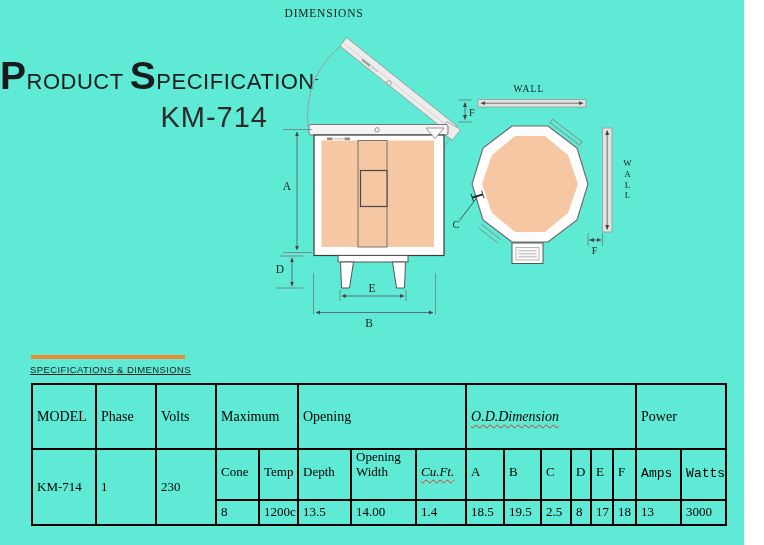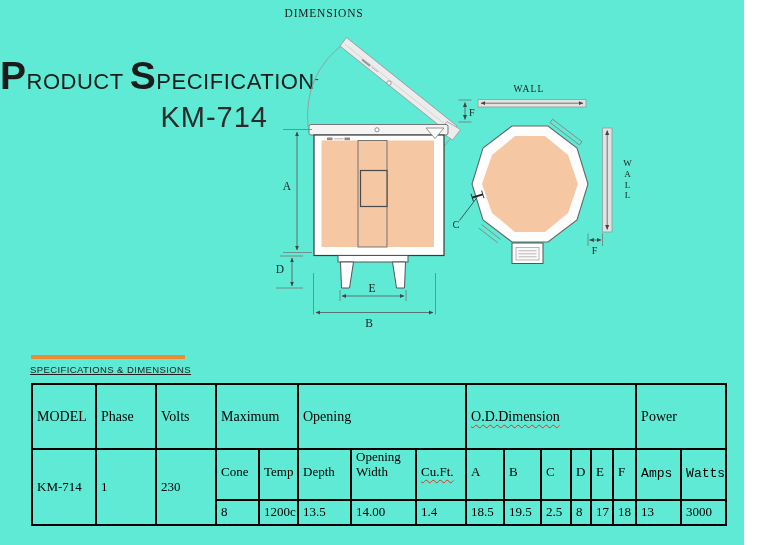--- a/index.html
+++ b/index.html
@@ -42,21 +42,21 @@
     border:2px solid #000; font-weight:normal; text-align:left;
     padding:0 0 0 4px; overflow:hidden;
   }
   tr.r1 { height:65px;border-radius:32px; } tr.r1 th { font-size:14px; vertical-align:middle; }
   tr.r2 { height:45px; } tr.r2 th { font-size:13px; vertical-align:bottom; padding-bottom:19px; line-height:1.15; }
   tr.r2 th.vmid { vertical-align:middle; padding-bottom:0;font-family:Liberation Mono, monospace; }
   tr.r3 { height:25px; } tr.r3 td { font-size:13px; vertical-align:middle; }
   td.rowval { font-size:13px; vertical-align:middle; }
   .sp { text-decoration-line:underline; text-decoration-style:wavy;
         text-decoration-color:#e03020; text-decoration-thickness:0.8px;
-        text-underline-offset:3px; }
+        text-underline-offset:3px;font-style:italic; }
   svg text { font-family:"Liberation Serif", serif; fill:#1d1d1d; }
   .dimln  { stroke:#555; stroke-width:0.8; fill:none; }
   .tick   { stroke:#777; stroke-width:0.8; }
   .thin   { stroke:#999; stroke-width:0.9; fill:none; }
 </style>
 </head>
 <body>
 
 <div id="page">
 

